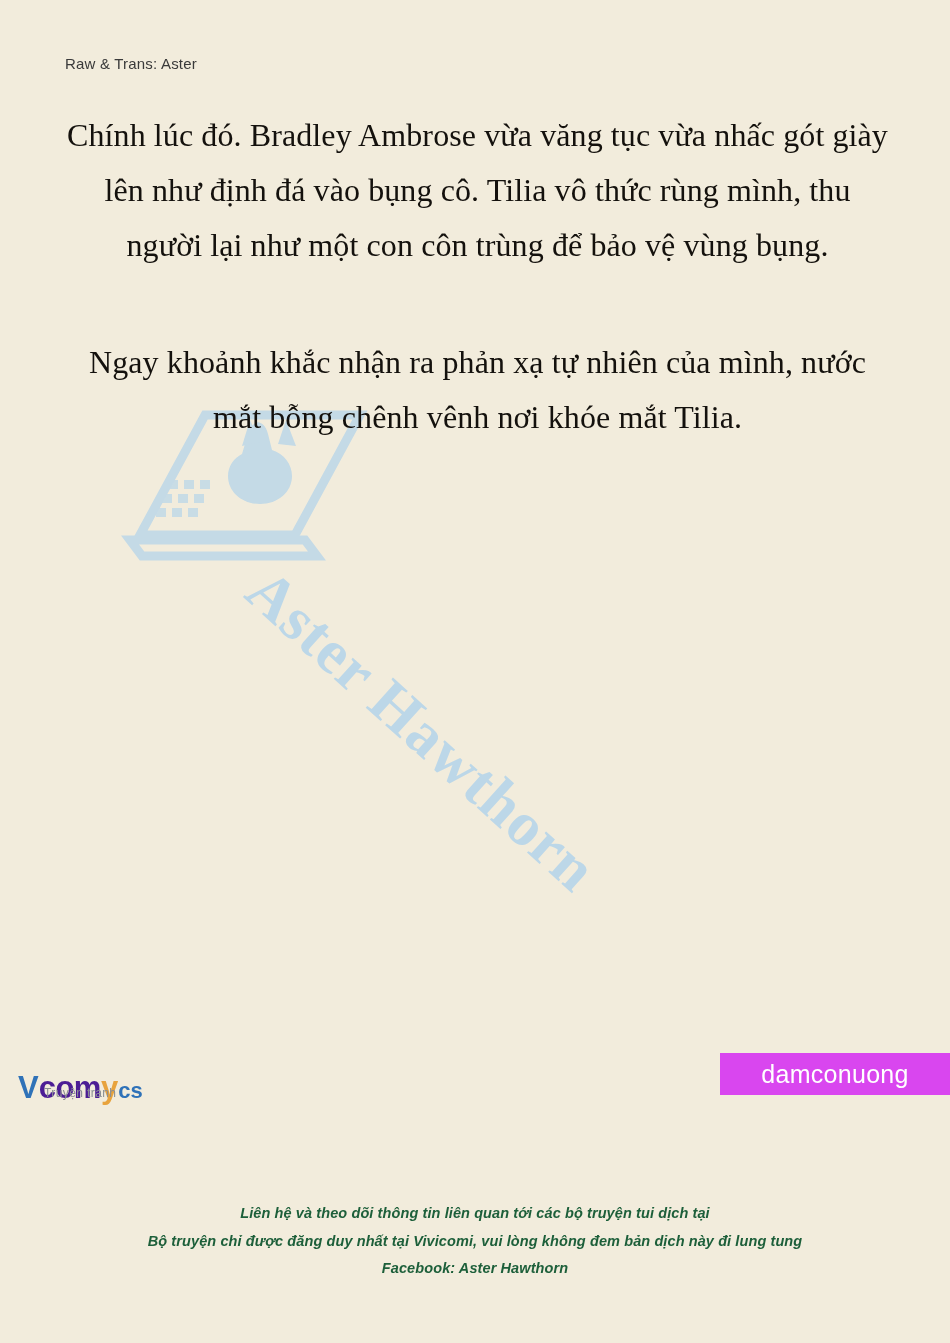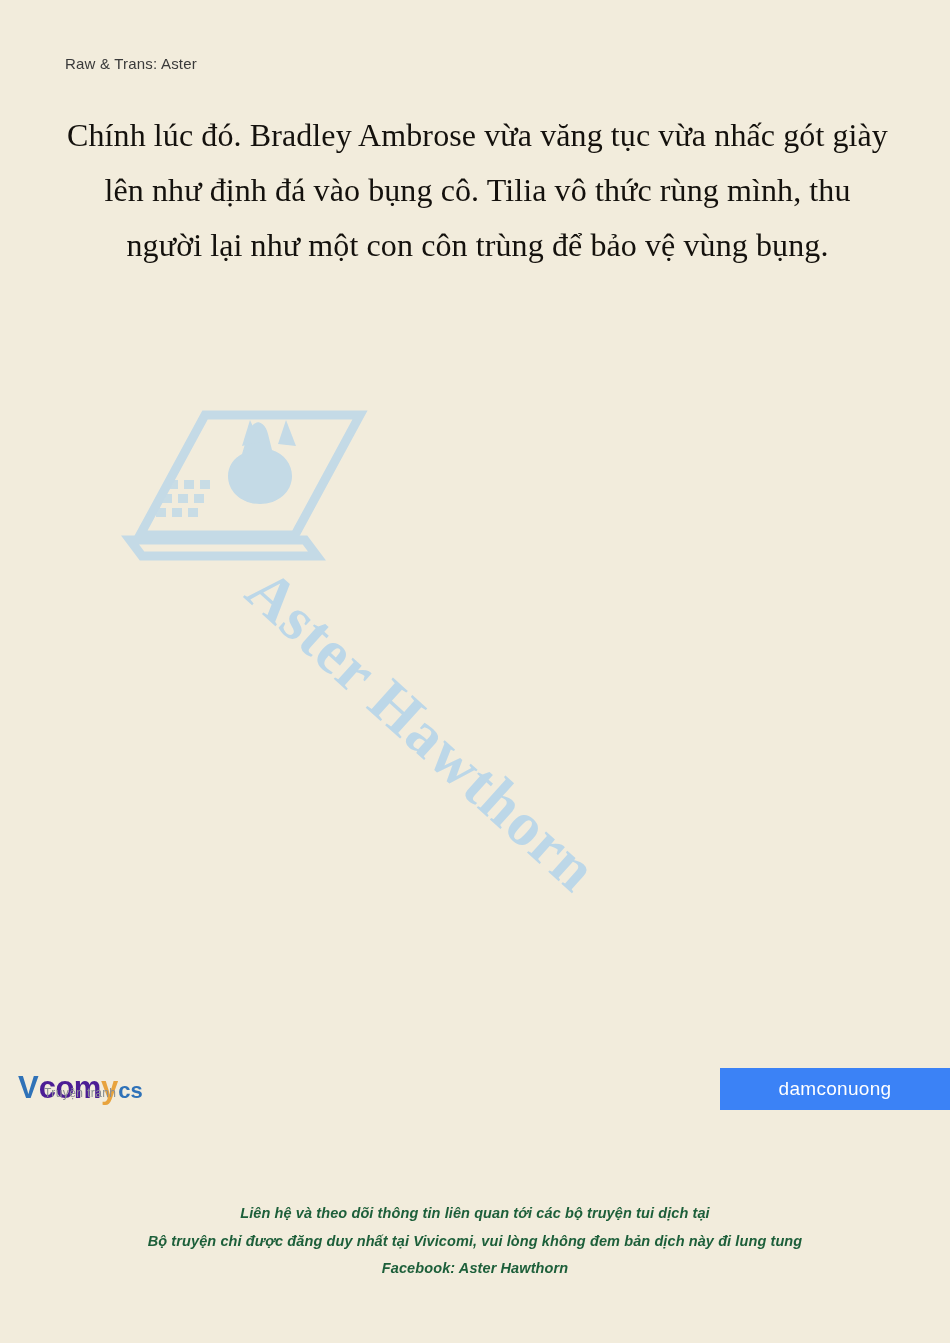--- a/index.html
+++ b/index.html
@@ -154,29 +154,29 @@
     position: absolute;
     left: 26px;
     bottom: 2px;
     font-size: 12px;
     color: #8a8f93;
     letter-spacing: 0.4px;
   }
   .site-tag {
     position: absolute;
     right: 0;
-    bottom: 0;
+    bottom: 15px;
     width: 230px;
     height: 42px;
-    background: #3b82f6;
+    background: #d946ef;
     display: flex;
     align-items: center;
     justify-content: center;
     color: #ffffff;
-    font-size: 19px;
+    font-size: 25px;
     font-family: "Liberation Sans", sans-serif;
     letter-spacing: 0.3px;
   }
 </style>
 </head>
 <body>
 
 <div class="page">
 
   <div class="header">Raw &amp; Trans: Aster</div>
@@ -202,20 +202,21 @@
         <rect x="46" y="148" width="10" height="9"></rect>
         <rect x="62" y="148" width="10" height="9"></rect>
         <rect x="78" y="148" width="10" height="9"></rect>
       </g>
     </svg>
     <div class="wm-text">Aster Hawthorn</div>
   </div>
 
   <div class="content">
     <p class="para">Chính lúc đó. Bradley Ambrose vừa văng tục vừa nhấc gót giày lên như định đá vào bụng cô. Tilia vô thức rùng mình, thu người lại như một con côn trùng để bảo vệ vùng bụng.</p>
+    <p class="para spaced">Ngay khoảnh khắc nhận ra phản xạ tự nhiên của mình, nước mắt bỗng chênh vênh nơi khóe mắt Tilia.</p>
   </div>
 
   <div class="footer-notes">
     <div>Liên hệ và theo dõi thông tin liên quan tới các bộ truyện tui dịch tại</div>
     <div>Bộ truyện chỉ được đăng duy nhất tại Vivicomi, vui lòng không đem bản dịch này đi lung tung</div>
     <div>Facebook: Aster Hawthorn</div>
   </div>
 
   <div class="bottom-bar">
     <div class="brand">

